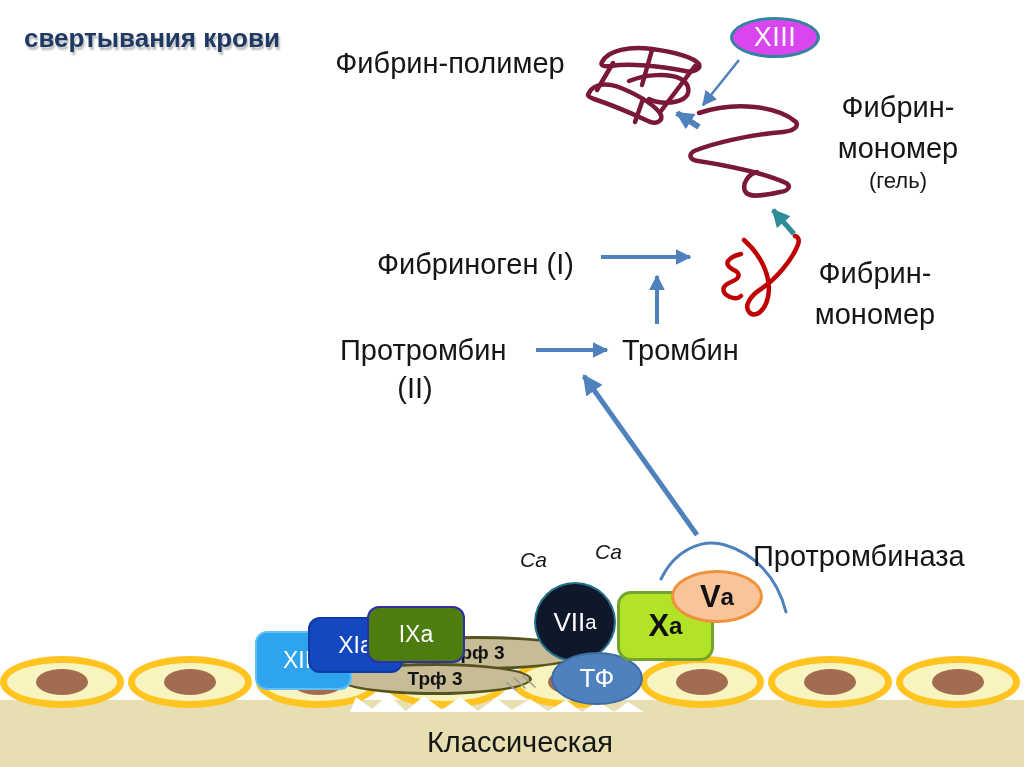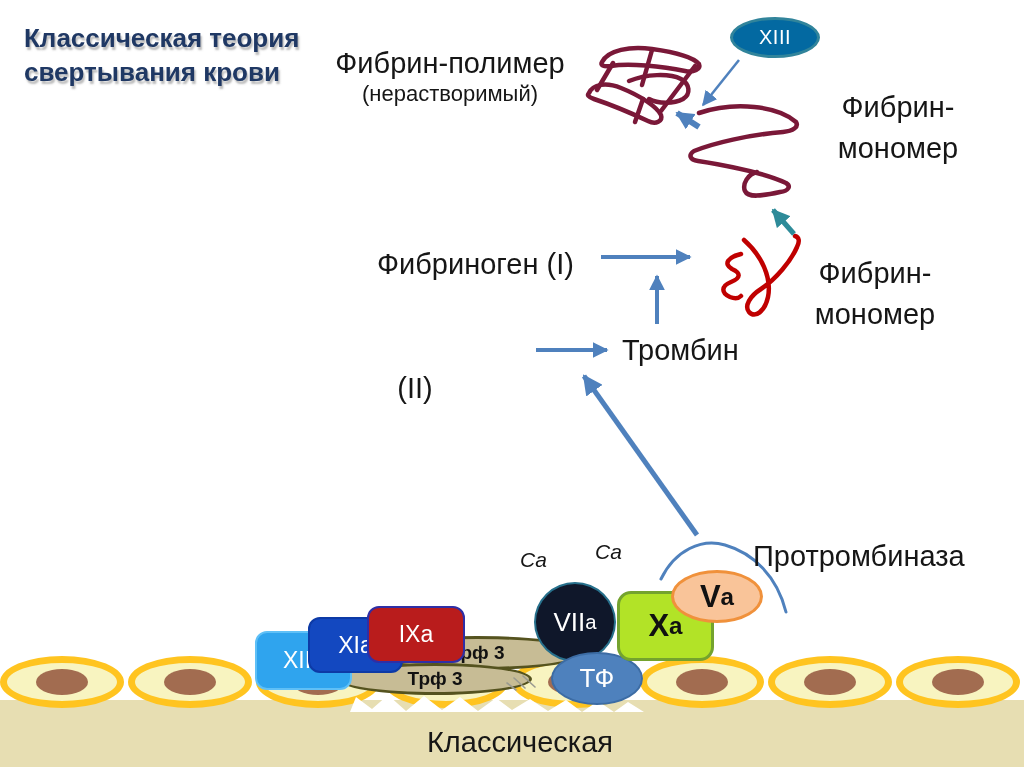--- a/index.html
+++ b/index.html
@@ -25,32 +25,32 @@
   }
   .nucleus{
     position:absolute;left:50%;top:50%;transform:translate(-50%,-50%);
     width:52px;height:26px;border-radius:50%;background:#A26C50;
   }
   
   .shape{display:flex;align-items:center;justify-content:center;box-sizing:border-box;}
   .f-rect{border-radius:12px;color:#fff;font-size:23px;}
   .xiia{left:255px;top:631px;width:97px;height:59px;background:#2FA4EE;border:2px solid #5FC0F7;z-index:6;}
   .xia {left:308px;top:617px;width:95px;height:56px;background:#1348C0;border:2px solid #0D3AA6;z-index:7;}
-  .ixa {left:367px;top:606px;width:98px;height:57px;background:#b91c1c;border:2px solid #2F2FA6;z-index:8;}
+  .ixa {left:367px;top:606px;width:98px;height:57px;background:#4d7c0f;border:2px solid #2F2FA6;z-index:8;}
   .trf{
     border-radius:50%;background:#C7BC95;border:3px solid #55531F;
     font-size:19px;font-weight:bold;color:#111;
   }
   .trf-top{left:368px;top:636px;width:218px;height:34px;z-index:4;}
   .trf-bot{left:338px;top:663px;width:194px;height:32px;z-index:5;}
   .viia{left:534px;top:582px;width:82px;height:80px;border-radius:50%;background:#0f172a;border:2px solid #27708C;color:#fff;font-size:26px;z-index:9;}
   .tf  {left:551px;top:652px;width:92px;height:53px;border-radius:50%;background:#4E81BD;border:2px solid #3C6CA4;color:#fff;font-size:26px;z-index:10;}
   .xa  {left:617px;top:591px;width:97px;height:70px;border-radius:14px;background:#B2E327;border:3px solid #74A32E;color:#111;font-size:31px;font-weight:bold;z-index:11;}
   .va  {left:671px;top:570px;width:92px;height:53px;border-radius:50%;background:#F9C499;border:3px solid #F0913B;color:#111;font-size:31px;font-weight:bold;z-index:12;}
-  .xiii{left:730px;top:17px;width:90px;height:41px;border-radius:50%;background:#0369a1;border:3px solid #31849B;color:#fff;font-size:20px;letter-spacing:.5px;z-index:14;}
+  .xiii{left:730px;top:17px;width:90px;height:41px;border-radius:50%;background:#d946ef;border:3px solid #31849B;color:#fff;font-size:27px;letter-spacing:.5px;z-index:14;}
   .sfx{font-size:.78em;}
   .overlay{left:0;top:0;width:1024px;height:767px;z-index:13;pointer-events:none;}
   .jag{z-index:3;}
 </style>
 </head>
 <body>
 
 <div id="stage">
 
   <div class="abs band"></div>
@@ -178,41 +178,41 @@
       <line x1="699" y1="127" x2="677" y2="113" stroke="#4F81BD" stroke-width="6" marker-end="url(#mbThick)"></line>
     </g>
     <g>
       <line x1="794" y1="234" x2="773" y2="210" stroke="#2E8B99" stroke-width="5" marker-end="url(#mt)"></line>
     </g>
 
     <path d="M 661,579 C 675,550 702,538 725,545 C 753,553 777,576 786,612" stroke="#4F81BD" stroke-width="3" fill="none" stroke-linecap="round"></path>
   </svg>
 
   <div class="abs title">
-    <div>Классическая теория</div>
     <div>свертывания крови</div>
   </div>
 
   <div class="abs center" style="left:318px;top:40px;width:264px;z-index:14">
     <div class="lbl" style="position:static">Фибрин-полимер</div>
-    <div class="sub">(нерастворимый)</div>
   </div>
 
   <div class="abs center" style="left:812px;top:84px;width:172px;line-height:1.4;z-index:14">
     <div class="lbl" style="position:static">Фибрин-</div>
     <div class="lbl" style="position:static">мономер</div>
+    <div class="sub">(гель)</div>
   </div>
 
   <div class="abs lbl" style="left:377px;top:241px">Фибриноген (I)</div>
 
   <div class="abs center" style="left:802px;top:250px;width:146px;line-height:1.38;z-index:14">
     <div class="lbl" style="position:static">Фибрин-</div>
     <div class="lbl" style="position:static">мономер</div>
   </div>
 
+  <div class="abs lbl" style="left:340px;top:327px">Протромбин</div>
   <div class="abs lbl" style="left:622px;top:327px">Тромбин</div>
   <div class="abs lbl center" style="left:340px;top:365px;width:150px">(II)</div>
   <div class="abs lbl" style="left:753px;top:533px">Протромбиназа</div>
 
   <div class="abs ca" style="left:520px;top:548px">Ca</div>
   <div class="abs ca" style="left:595px;top:540px">Ca</div>
 
   <div class="abs lbl center" style="left:312px;top:719px;width:416px">Классическая</div>
 </div>
 

